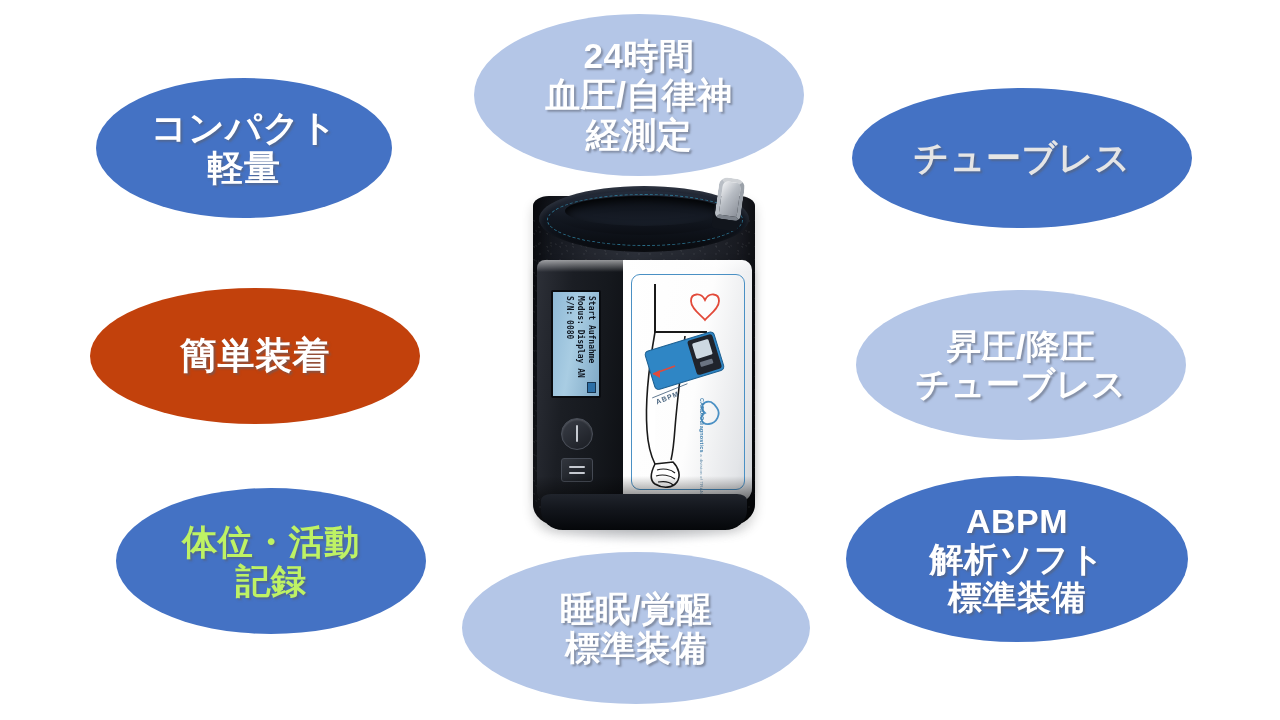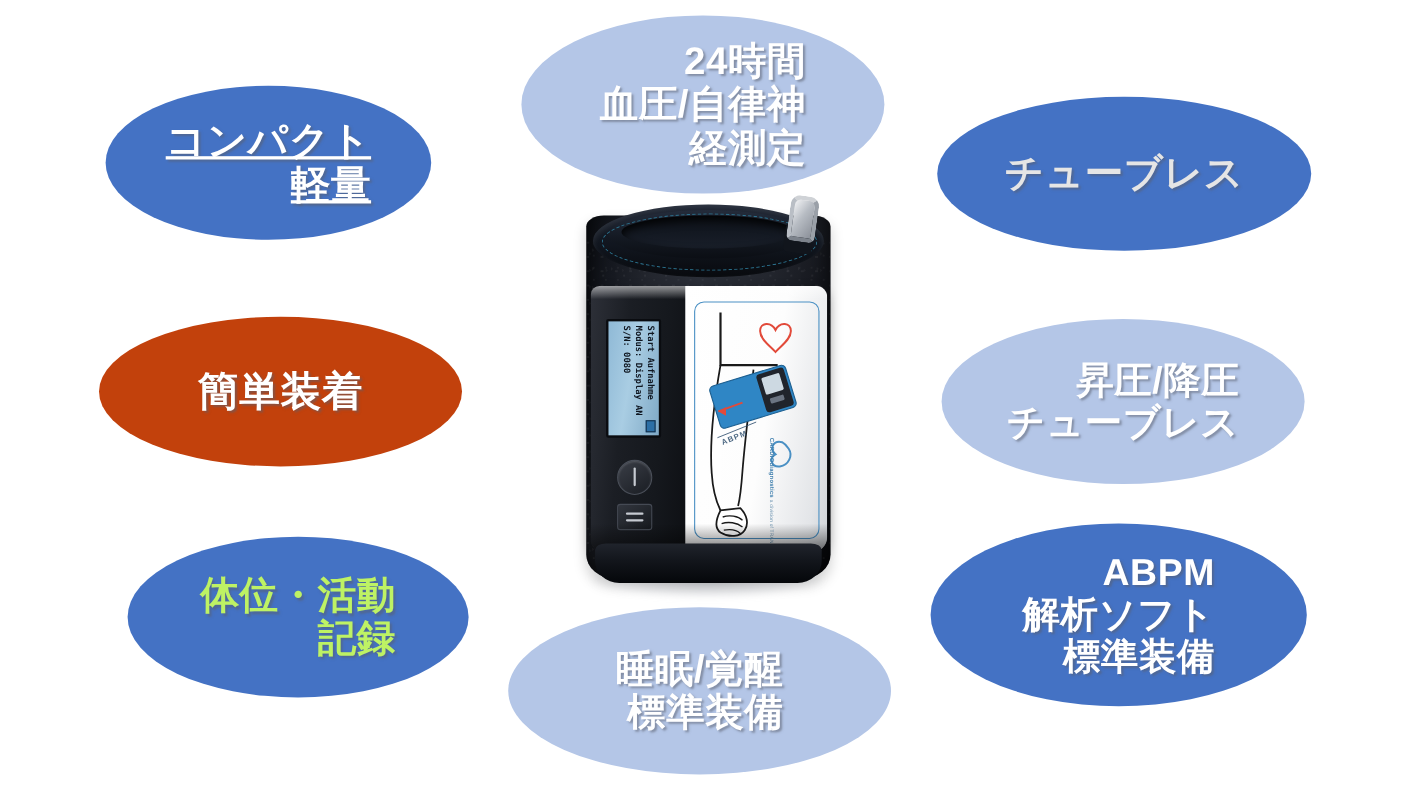--- a/index.html
+++ b/index.html
@@ -19,21 +19,21 @@
     overflow: hidden;
   }
 
   
   .ellipse {
     position: absolute;
     display: flex;
     align-items: center;
     justify-content: center;
     border-radius: 50%;
-    text-align: right;
+    text-align: center;
     color: #ffffff;
     font-weight: bold;
     line-height: 1.12;
     letter-spacing: 0.5px;
     white-space: pre-line;
     text-shadow: 2px 2px 2px rgba(90, 95, 110, 0.55);
     user-select: none;
   }
 
   
@@ -336,21 +336,21 @@
     height: 36px;
     border-radius: 10px 10px 22px 22px / 6px 6px 20px 20px;
     background: linear-gradient(180deg, #20242c 0%, #12151b 45%, #05070a 100%);
   }
 </style>
 </head>
 <body>
 
 <div id="stage" style="background: rgb(255, 255, 255);">
 
-  <div class="ellipse" style="left: 96px; top: 78px; width: 296px; height: 140px; font-size: 36px; background: rgb(68, 114, 196); color: rgb(255, 255, 255); text-decoration: underline;">コンパクト
+  <div class="ellipse" style="left: 96px; top: 78px; width: 296px; height: 140px; font-size: 36px; background: rgb(68, 114, 196); color: rgb(255, 255, 255);">コンパクト
 軽量</div>
   <div class="ellipse" style="left: 474px; top: 14px; width: 330px; height: 162px; font-size: 35px; background: rgb(180, 198, 231); color: rgb(255, 255, 255);">24時間
 血圧/自律神
 経測定</div>
   <div class="ellipse" style="left: 852px; top: 88px; width: 340px; height: 140px; font-size: 35px; background: rgb(68, 114, 196); color: #e5e5e5;">チューブレス</div>
   <div class="ellipse" style="left: 90px; top: 288px; width: 330px; height: 136px; font-size: 37px; background: #c2410c; color: rgb(255, 255, 255);">簡単装着</div>
   <div class="ellipse" style="left: 856px; top: 290px; width: 330px; height: 150px; font-size: 34px; background: rgb(180, 198, 231); color: rgb(255, 255, 255);">昇圧/降圧
 チューブレス</div>
   <div class="ellipse" style="left: 116px; top: 488px; width: 310px; height: 146px; font-size: 35px; background: rgb(68, 114, 196); color: #bef264;">体位・活動
 記録</div>

